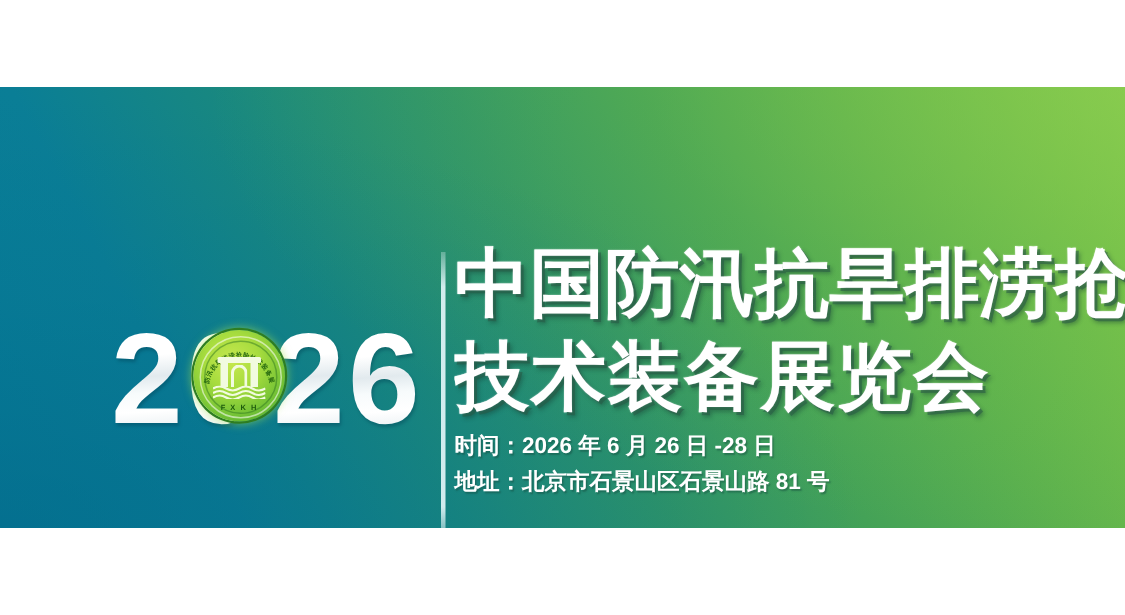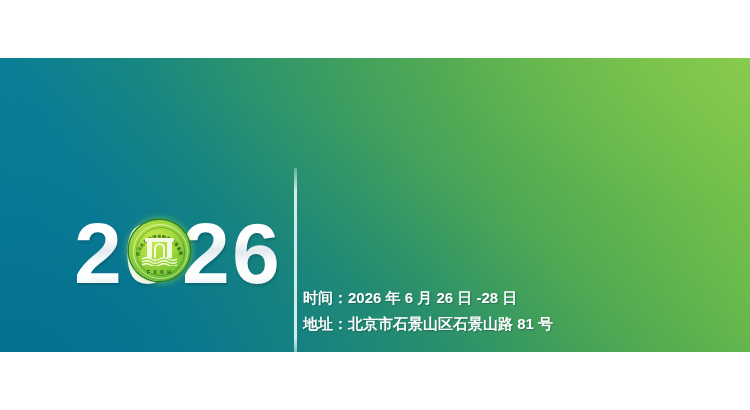--- a/index.html
+++ b/index.html
@@ -241,21 +241,21 @@
   }
   .info-line {
     font-family: "Liberation Sans", "DejaVu Sans", sans-serif;
     font-weight: 700;
     font-size: 15px;
     line-height: 24px;
     color: #ffffff;
     white-space: nowrap;
     text-shadow: 1px 1px 1px rgba(20,70,60,0.45);
   }
-  .info-label { letter-spacing: 0px; font-family: Liberation Mono, monospace; }
+  .info-label { letter-spacing: 0px; }
   .info-value { letter-spacing: 0px; margin-top: 28px; }
 </style>
 </head>
 <body>
 
 <div id="canvas">
 
   <div id="banner">
     <div id="banner-glow"></div>
     <div id="banner-shade"></div>
@@ -294,20 +294,22 @@
           <path d="M0,8 Q4.4,5.4 8.75,8 T17.5,8 T26.25,8 T35,8" fill="none" stroke="#f2fbe0" stroke-width="1.4"></path>
         </svg>
       </div>
 
       <div id="emblem-abbr">F X K H</div>
     </div>
 
     <div id="divider"></div>
 
     <div id="title-block">
+      <div class="title-line" id="title-line-1">中国防汛抗旱排涝抢</div>
+      <div class="title-line" id="title-line-2">技术装备展览会</div>
     </div>
 
     <div id="info-block">
       <div class="info-line">
         <span class="info-label">时间：</span><span class="info-value">2026 年 6 月 26 日 -28 日</span>
       </div>
       <div class="info-line">
         <span class="info-label">地址：</span><span class="info-value">北京市石景山区石景山路 81 号</span>
       </div>
     </div>

